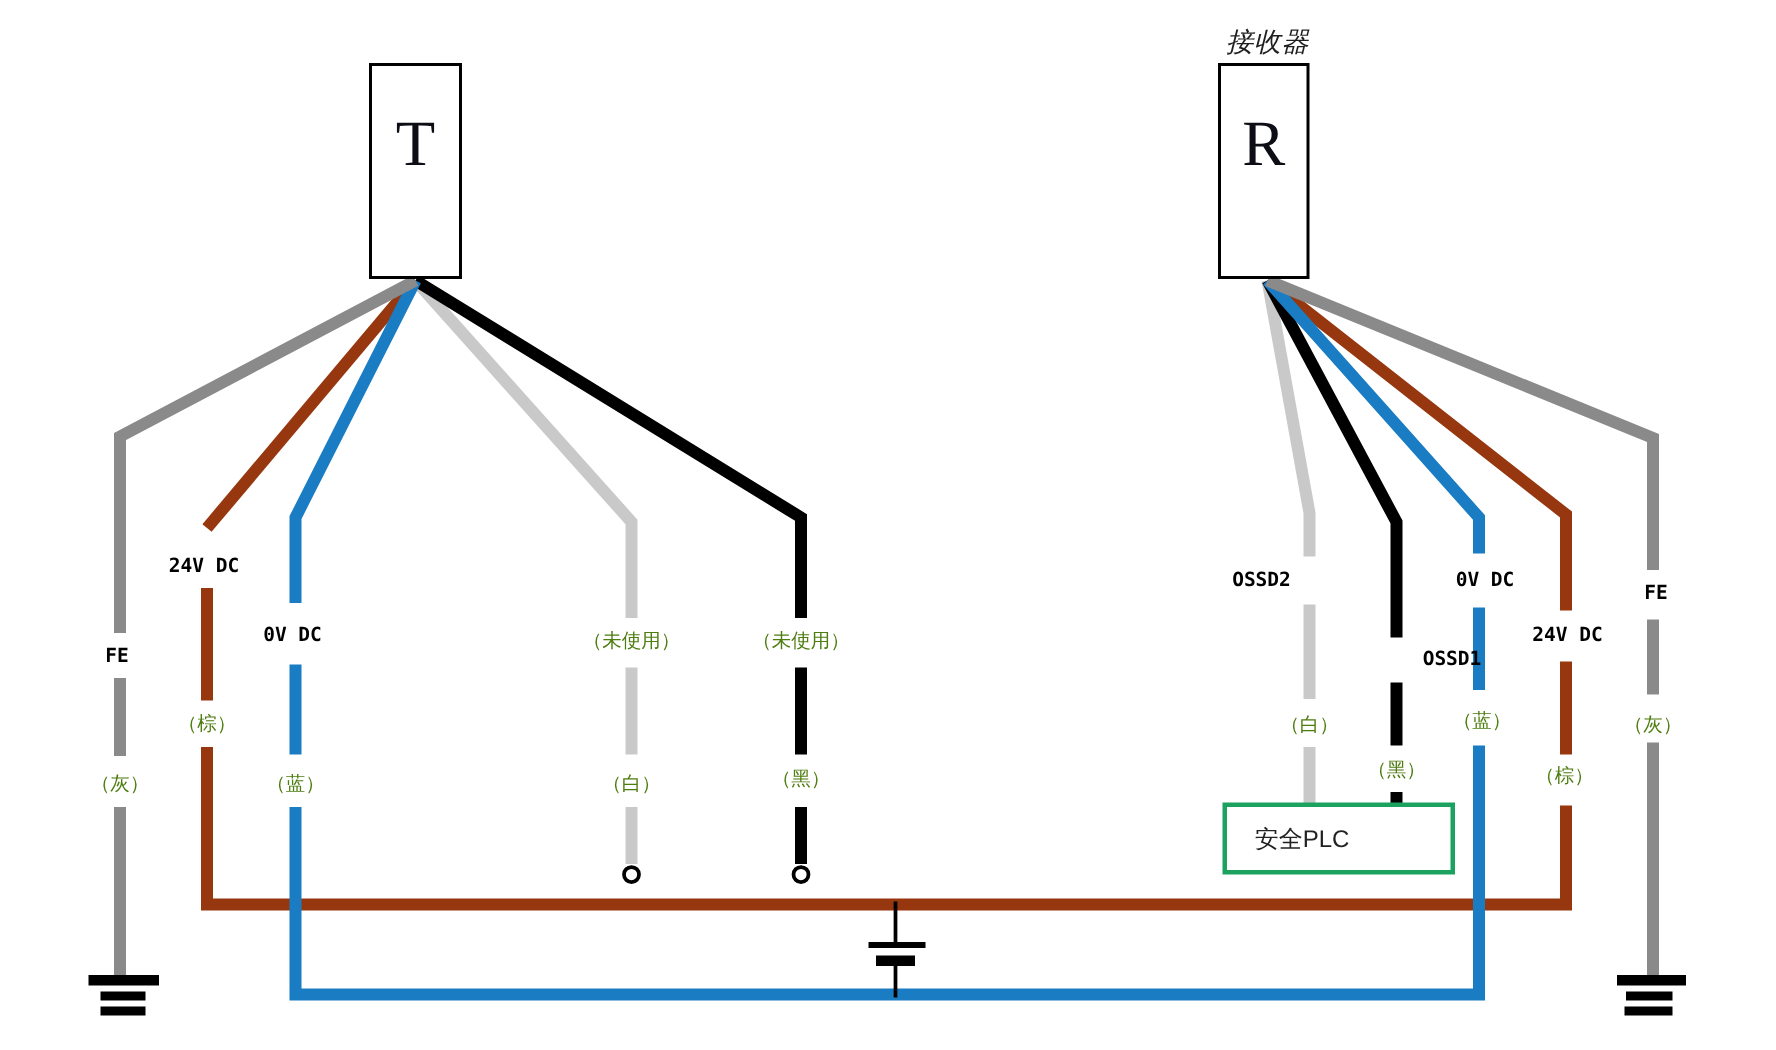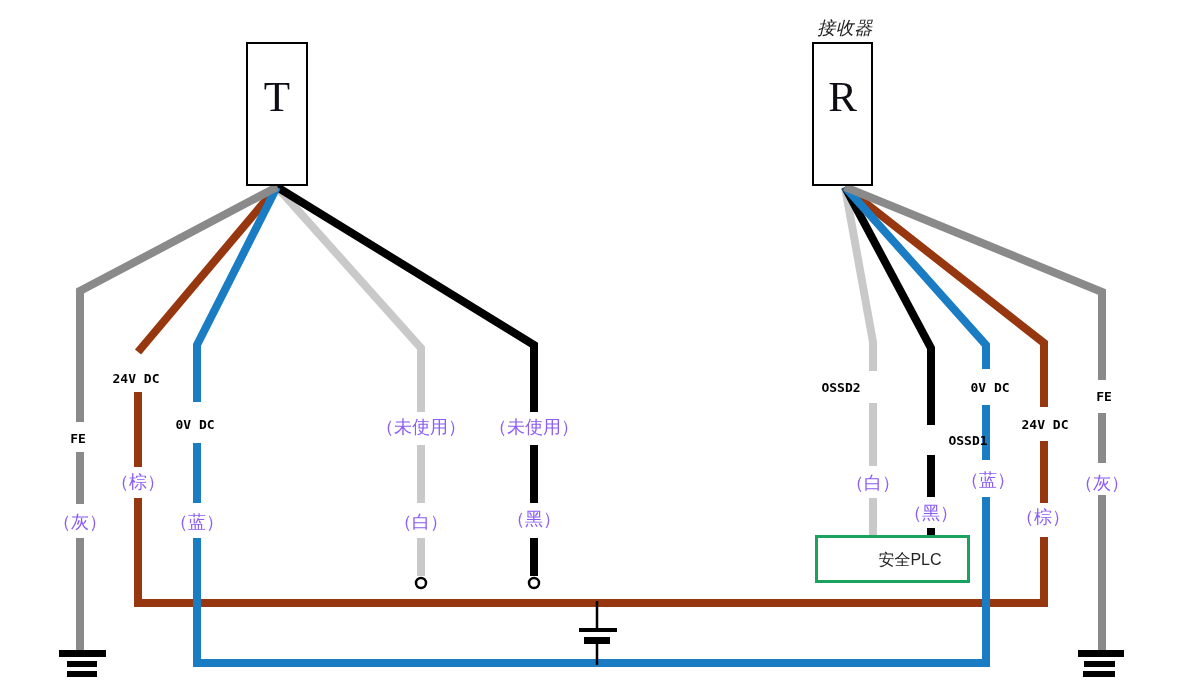--- a/index.html
+++ b/index.html
@@ -18,21 +18,21 @@
   }
   .device-title{
     position:absolute;transform:translateX(-50%);
     font-size:18px;color:#1f1f1f;white-space:pre;letter-spacing:0.5px;
   }
   .lbl{
     position:absolute;transform:translate(-50%,-50%);
     white-space:pre;color:#000;line-height:1;
   }
   .mono{font-family:"DejaVu Sans Mono","Liberation Mono",monospace;font-size:13px;font-weight:bold;}
-  .cjk{font-size:18px;color:#8b5cf6;}
+  .cjk{font-size:13px;color:#4d7c0f;}
   .plc-label{
     position:absolute;transform:translate(-50%,-50%);
     font-size:16px;color:#222;white-space:pre;
   }
 </style>
 </head>
 <body>
 
 <div class="stage">
 
@@ -114,21 +114,21 @@
   <div class="device-title" style="left:278px;top:13px;margin-top:28px;">发射器</div>
   <div class="device" style="left:246px;top:42px;">
     <div class="sym">T</div>
   </div>
 
   <div class="device-title" style="left:845px;top:16px;font-style:italic;">接收器</div>
   <div class="device" style="left:812px;top:42px;width:61px;">
     <div class="sym">R</div>
   </div>
 
-  <div class="plc-label" style="left:910px;top:560px;">安全PLC</div>
+  <div class="plc-label" style="left:868px;top:560px;">安全PLC</div>
 
   <div class="lbl mono" style="left:78px;top:438px;">FE</div>
   <div class="lbl cjk" style="left:80px;top:522px;">（灰）</div>
   <div class="lbl mono" style="left:136px;top:378px;">24V DC</div>
   <div class="lbl cjk" style="left:138px;top:482px;">（棕）</div>
   <div class="lbl mono" style="left:195px;top:424px;">0V DC</div>
   <div class="lbl cjk" style="left:197px;top:522px;">（蓝）</div>
   <div class="lbl cjk" style="left:421px;top:427px;">（未使用）</div>
   <div class="lbl cjk" style="left:421px;top:522px;">（白）</div>
   <div class="lbl cjk" style="left:534px;top:427px;">（未使用）</div>

